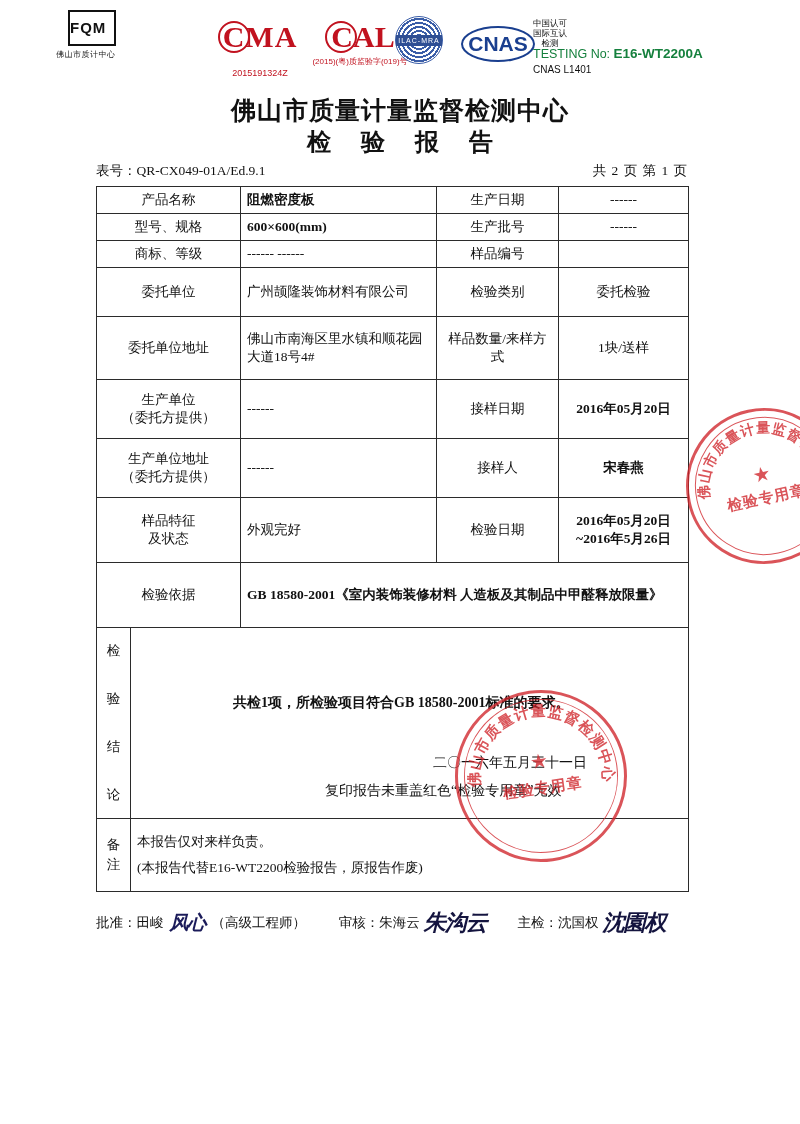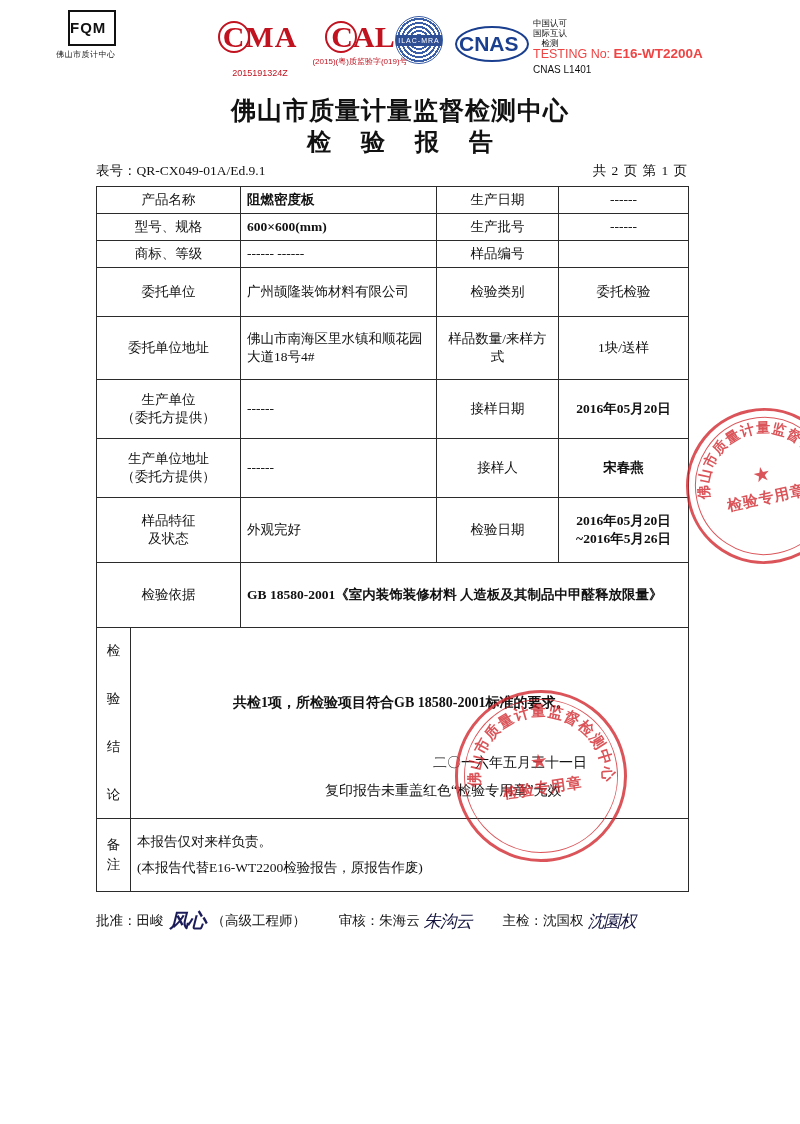--- a/index.html
+++ b/index.html
@@ -148,20 +148,21 @@
     line-height: 11px;
     font-family: "Liberation Sans", sans-serif;
     letter-spacing: 1px;
   }
 
   .cnas {
     position: absolute;
     left: 455px;
     top: 18px;
     width: 86px;
+    text-align: center;
   }
   .cnas-mark {
     font-family: "Liberation Sans", sans-serif;
     font-weight: bold;
     font-size: 21px;
     color: #1a3f8f;
     letter-spacing: 0px;
     border: 2px solid #1a3f8f;
     border-radius: 50%;
     padding: 4px 2px;
@@ -179,21 +180,21 @@
     font-family: "Liberation Sans", sans-serif;
     text-align: center;
     width: 40px;
   }
   .testing-no {
     position: absolute;
     left: 533px;
     top: 38px;
     font-family: "Liberation Sans", sans-serif;
     font-size: 12.5px;
-    color: #ef4444;
+    color: #15803d;
     white-space: nowrap;
   }
   .testing-no b { font-size: 13.5px; }
   .cnas-l {
     position: absolute;
     left: 533px;
     top: 56px;
     font-family: "Liberation Sans", sans-serif;
     font-size: 10px;
     color: #111;
@@ -339,23 +340,23 @@
     font-style: italic;
     font-weight: bold;
     color: #1b1b5a;
     font-size: 19px;
     padding: 0 6px;
     letter-spacing: -1px;
   }
   .hand2 {
     font-family: "Liberation Serif", serif;
     font-style: italic;
-    font-weight: normal;
+    font-weight: bold;
     color: #14143f;
-    font-size: 17px;
+    font-size: 22px;
     padding: 0 4px;
     letter-spacing: -1px;
   }
 
   
   .stamp {
     position: absolute;
     border: 3px solid #d0252b;
     border-radius: 50%;
     color: #d0252b;

